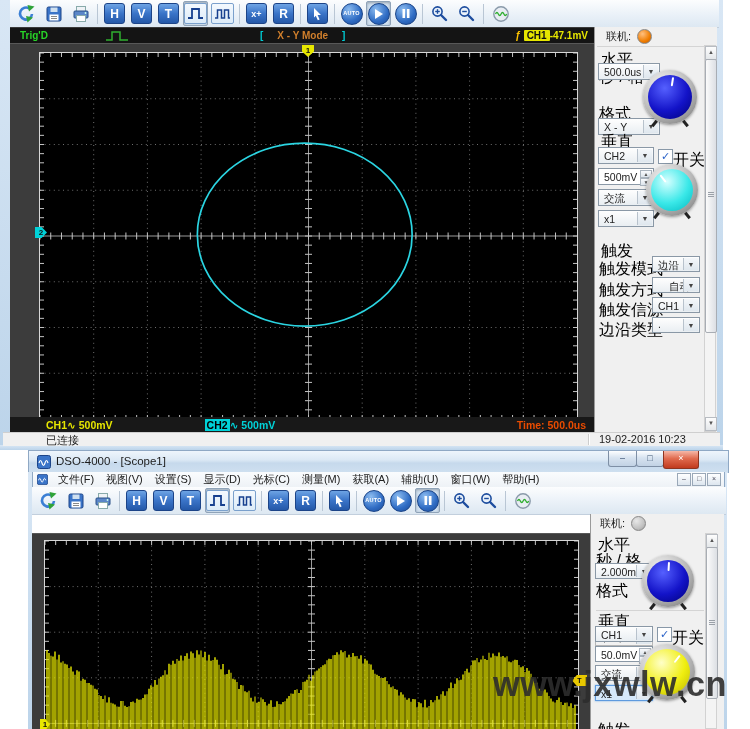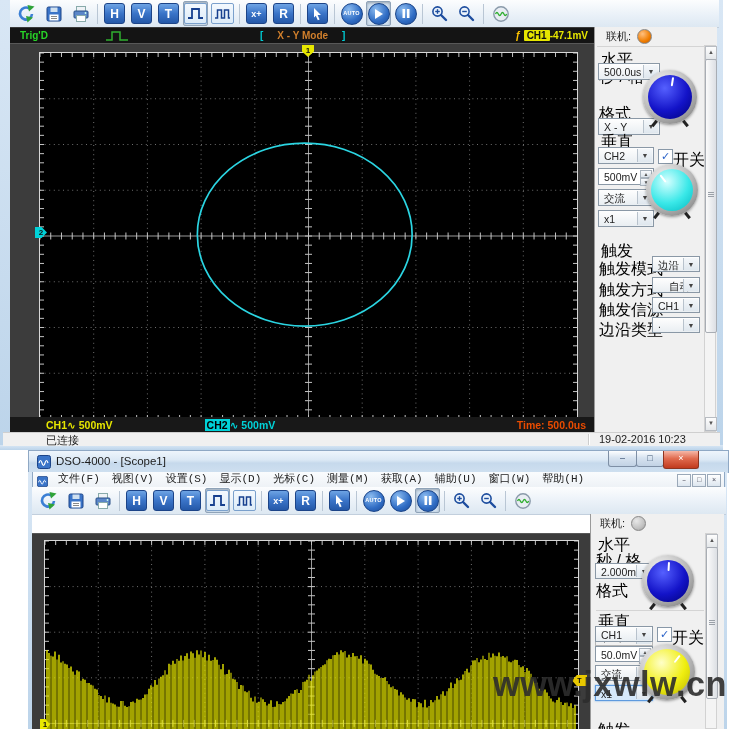--- a/index.html
+++ b/index.html
@@ -8,21 +8,21 @@
   .abs{position:absolute;}
 
   
   .glass{background:linear-gradient(180deg,#d9e7f5,#bcd4ea);}
   .win-top{left:0;top:0;width:723px;height:450px;}
   .win-bot{left:28px;top:450px;width:699px;height:279px;}
   .titlebar{background:linear-gradient(180deg,#eef5fc 0%,#dce9f5 40%,#c6d9ec 55%,#cfe0f0 100%);border:1px solid #8fa8c4;border-bottom:none;}
   .title-text{font-size:11.5px;color:#1c1c1c;}
   .capbtn{position:absolute;top:0;height:15px;border:1px solid #7e8fa5;border-top:none;border-radius:0 0 3px 3px;background:linear-gradient(180deg,#fdfeff,#d7e3f0 45%,#c2d2e4);color:#38506e;font-size:9px;line-height:14px;text-align:center;}
   .capbtn.close{height:17px;background:linear-gradient(180deg,#f6b8a8,#e06a4e 45%,#c13a1e);color:#fff;border-color:#8e3420;}
-  .menubar{background:linear-gradient(180deg,#fafcfe,#eef2f6);border-left:1px solid #8fa8c4;border-right:1px solid #8fa8c4;font-size:11px;color:#222;display:flex;align-items:flex-end;font-family:Liberation Mono, monospace;}
+  .menubar{background:linear-gradient(180deg,#fafcfe,#eef2f6);border-left:1px solid #8fa8c4;border-right:1px solid #8fa8c4;font-size:11px;color:#222;display:flex;align-items:center;}
   .menu-item{padding:1px 6px;white-space:nowrap;}
   .mdi-btn{width:12px;height:11px;border:1px solid #9aa8b8;background:linear-gradient(180deg,#fff,#dde6ef);font-size:7px;line-height:10px;text-align:center;color:#445;margin-left:1px;}
 
   
   .toolbar{background:linear-gradient(180deg,#fcfdfe 0%,#eaf1f8 55%,#dde8f2 100%);border-bottom:1px solid #c2cfdd;display:flex;align-items:center;padding-left:3px;}
   .tsep{width:1px;height:20px;background:#b9c6d4;margin:0 3px;}
   .tbtn{width:23px;height:23px;margin:0 1px;display:flex;align-items:center;justify-content:center;border:1px solid transparent;border-radius:2px;flex:0 0 auto;}
   .tbtn.pr{border:1px solid #8fa3b8;background:#d2e2f2;box-shadow:inset 0 1px 3px rgba(0,0,0,.28);}
   .bsq{width:19px;height:19px;border-radius:3px;background:linear-gradient(180deg,#6ea4e4 0%,#3a74c8 50%,#2458a8 100%);border:1px solid #1c4488;color:#fff;font-weight:bold;font-size:12px;display:flex;align-items:center;justify-content:center;}
   .bsq.small{font-size:9px;}

